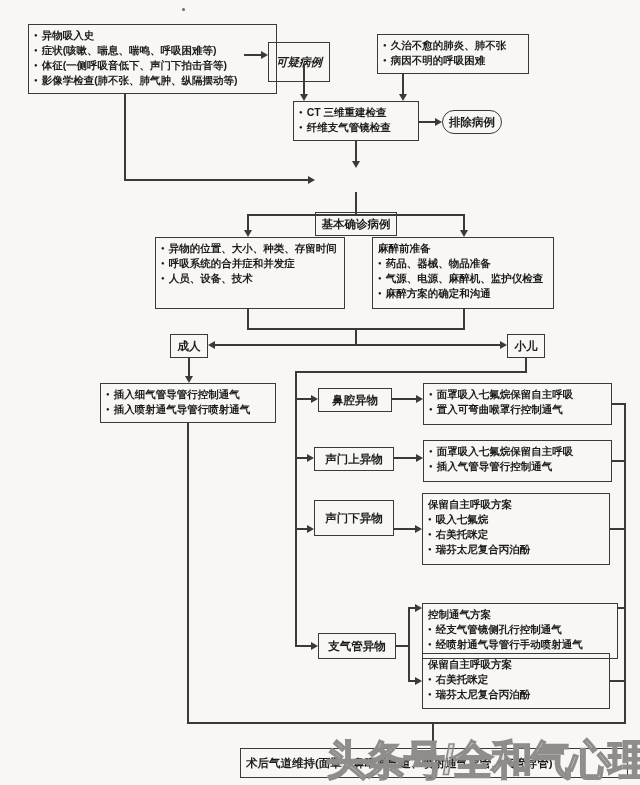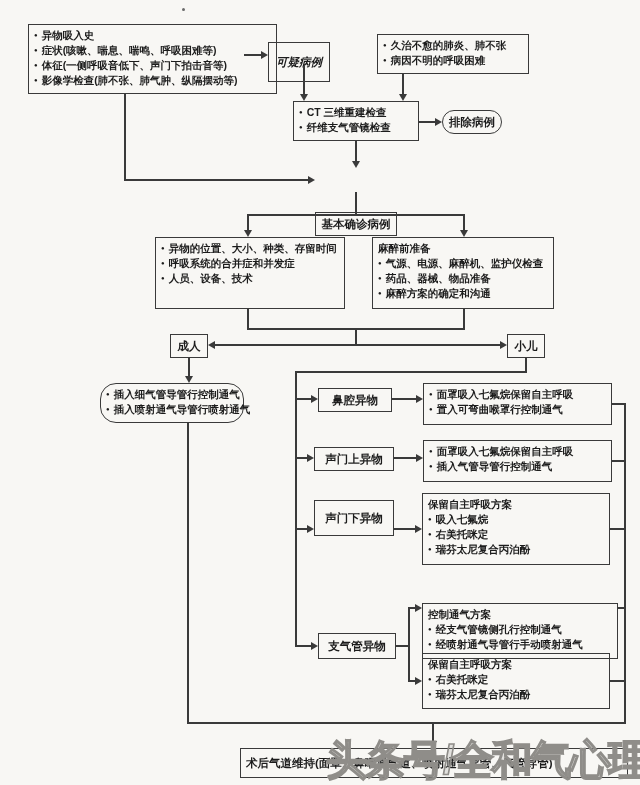--- a/index.html
+++ b/index.html
@@ -98,38 +98,38 @@
           <span>人员、设备、技术</span>
         </div>
       </div>
   </div>
 
   <div class="box" style="left:372px;top:237px;width:182px;height:72px;">
     <div class="title">麻醉前准备</div>
     <div>
         <div class="li">
           <span class="blt">●</span>
+          <span>药品、器械、物品准备</span>
+        </div>
+        <div class="li">
+          <span class="blt">●</span>
           <span>气源、电源、麻醉机、监护仪检查</span>
         </div>
         <div class="li">
           <span class="blt">●</span>
-          <span>药品、器械、物品准备</span>
-        </div>
-        <div class="li">
-          <span class="blt">●</span>
           <span>麻醉方案的确定和沟通</span>
         </div>
       </div>
   </div>
 
   <div class="box lbl" style="left:170px;top:334px;width:38px;height:24px;">成人</div>
 
   <div class="box lbl" style="left:507px;top:334px;width:38px;height:24px;">小儿</div>
 
-  <div class="box" style="left:100px;top:383px;width:144px;height:40px;border-radius:16px;">
+  <div class="box" style="left:100px;top:383px;width:176px;height:40px;">
     <div>
         <div class="li">
           <span class="blt">●</span>
           <span>插入细气管导管行控制通气</span>
         </div>
         <div class="li">
           <span class="blt">●</span>
           <span>插入喷射通气导管行喷射通气</span>
         </div>
       </div>

